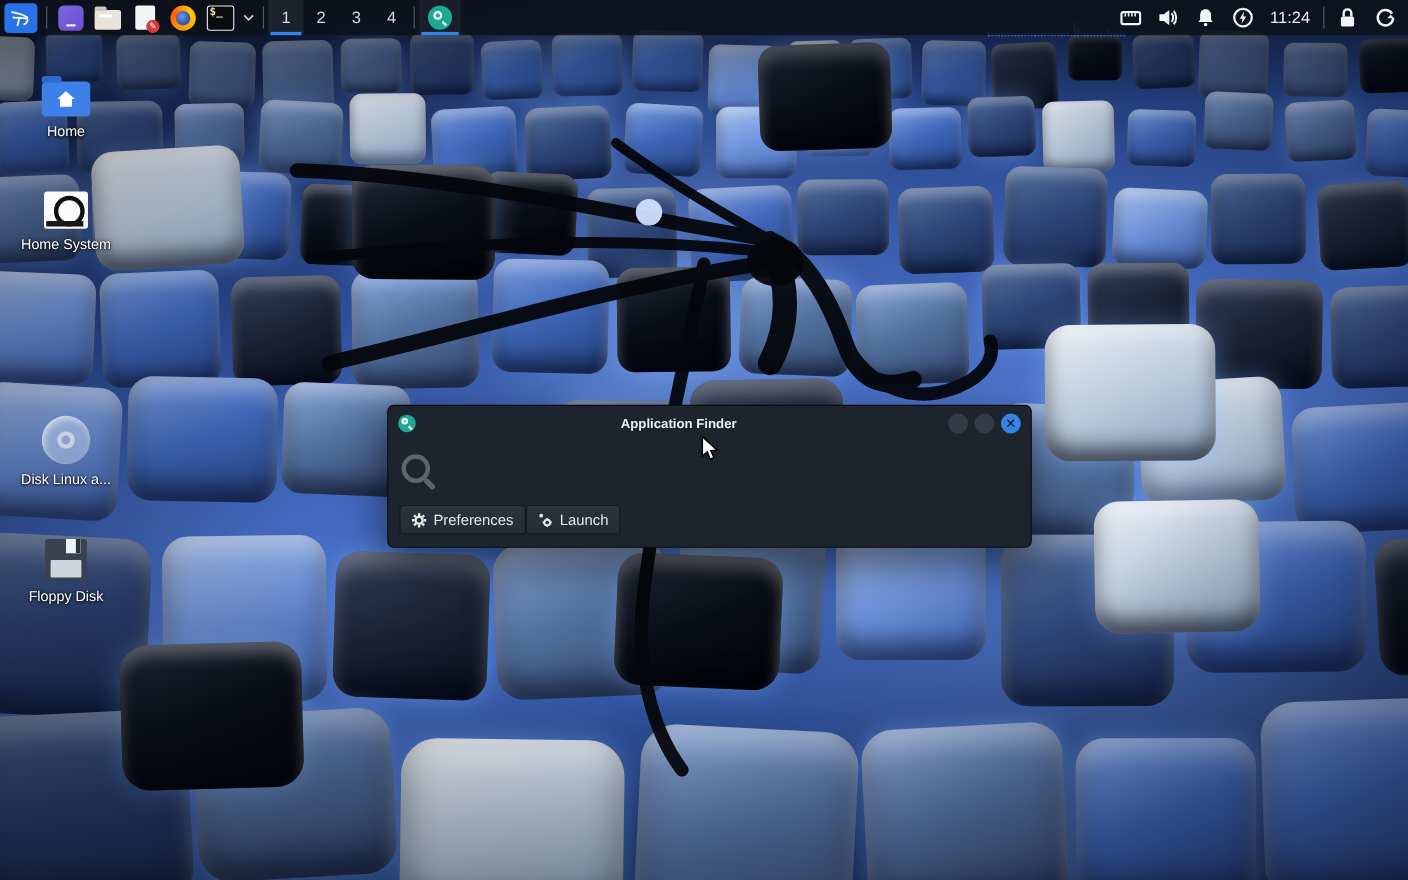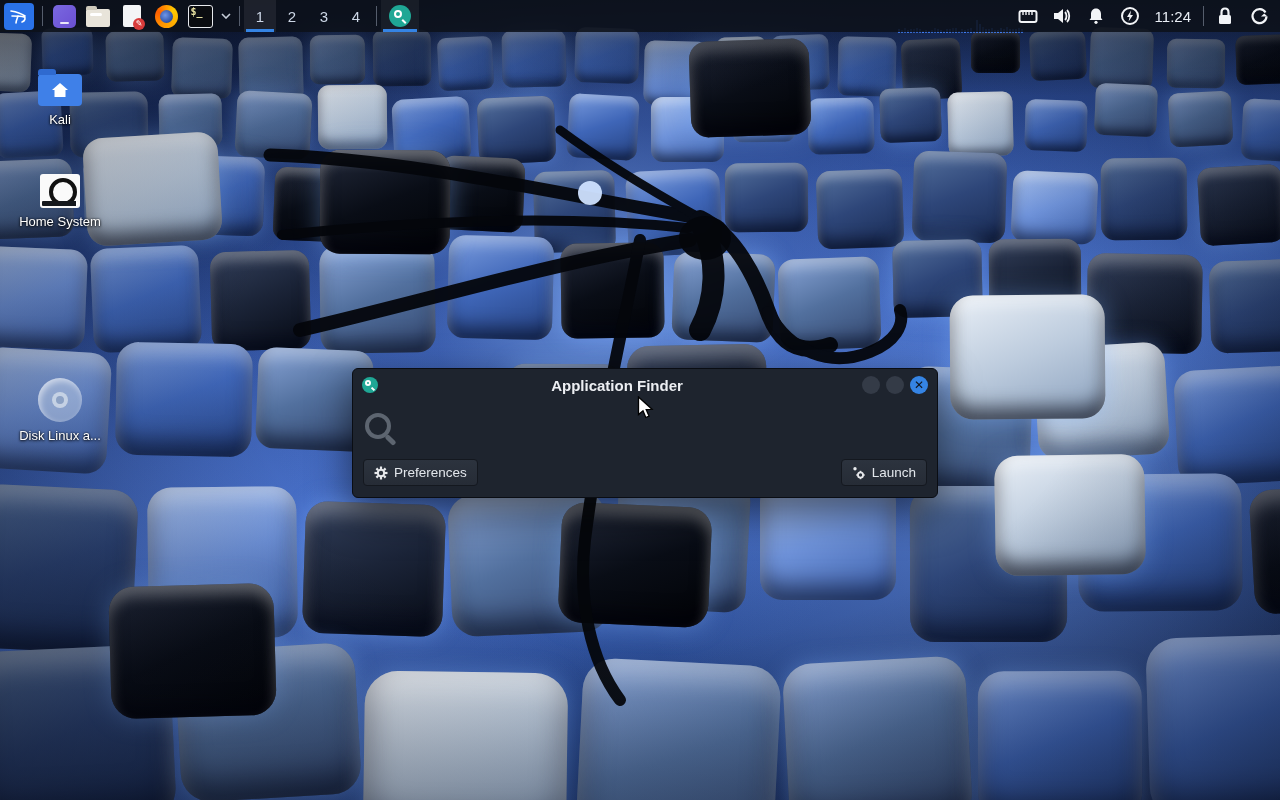--- a/index.html
+++ b/index.html
@@ -107,37 +107,37 @@
     background:#ccd4de; border-radius:1px; }
 
   
   #dialog { position:absolute; left:352px; top:368px; width:586px; height:130px; z-index:8;
     background:#1e242e; border:1px solid #0a0d13; border-radius:6px;
     box-shadow:0 14px 40px rgba(0,0,0,.55); }
   #titlebar { height:32px; display:flex; align-items:center; padding:0 9px; }
   #titlebar .ico-finder-teal { width:16px; height:16px; flex:none; }
   #titlebar .ico-finder-teal .mag { width:6px; height:6px; left:3px; top:3px; }
   #titlebar .ico-finder-teal .mag::after { width:2px; height:4px; left:5px; top:5px; }
-  #win-title { flex:1; text-align:center; color:#eceef2; font-size:15px; font-weight:bold; }
+  #win-title { flex:1; text-align:center; color:#eceef2; font-size:12px; font-weight:bold; }
   .win-btn { width:18px; height:18px; border-radius:50%; background:#343b47; margin-left:6px;
     flex:none; display:flex; align-items:center; justify-content:center; }
   .win-btn.close { background:#3584e4; color:#11151c; font-size:12px; font-weight:bold;
     line-height:1; }
   #search-row { display:flex; align-items:center; padding:6px 10px 0 12px; height:44px; }
   .big-mag { width:26px; height:26px; border:4px solid #5d6570; border-radius:50%;
     position:relative; flex:none; margin-right:14px; }
   .big-mag::after { content:""; position:absolute; width:5px; height:12px; background:#5d6570;
     border-radius:2px; left:19px; top:17px; transform:rotate(-45deg); }
   #search-input { flex:1; height:30px; background:#10151c; border:2px solid #3876d8;
     border-radius:5px; display:flex; align-items:center; padding:0 10px; color:#e9ecf1;
     font-size:14px; position:relative; }
   #search-input .caret { display:inline-block; width:1.5px; height:16px; background:#e9ecf1;
     margin-left:4px; }
   #search-input .drop-arrow { position:absolute; right:10px; color:#b9c0ca; font-size:15px; }
-  #btn-row { display:flex; align-items:center; justify-content:space-between;
+  #btn-row { display:flex; align-items:center; 
     padding:14px 10px 0 10px; }
   .dlg-btn { height:27px; background:linear-gradient(#2c333e,#262c36);
     border:1px solid #14181f; border-radius:4px; color:#e2e6eb; font-size:13.5px;
     display:flex; align-items:center; padding:0 10px; gap:6px; }
   .gear-svg, .run-svg { flex:none; }
 
   
   #cursor { position:absolute; left:637px; top:396px; z-index:30; pointer-events:none; }
 </style>
 </head>
@@ -415,33 +415,39 @@
   </div>
 
   <div class="desk-ico" style="left:12px; top:58px">
     <div class="art">
         <span class="home-folder">
       <svg width="18" height="16" viewBox="0 0 18 16">
             <path d="M 9 1 L 17 8 L 14.5 8 L 14.5 15 L 3.5 15 L 3.5 8 L 1 8 Z" fill="#fff"></path>
           </svg>
     </span>
       </div>
-    <div class="lbl">Kali</div>
+    <div class="lbl">Home</div>
   </div>
   <div class="desk-ico" style="left:12px; top:160px">
     <div class="art">
         <span class="drive"></span>
       </div>
     <div class="lbl">Home System</div>
   </div>
   <div class="desk-ico" style="left:12px; top:374px">
     <div class="art">
         <span class="disc"></span>
       </div>
     <div class="lbl">Disk Linux a...</div>
+  </div>
+  <div class="desk-ico" style="left:12px; top:480px">
+    <div class="art">
+        <span class="floppy"></span>
+      </div>
+    <div class="lbl">Floppy Disk</div>
   </div>
 
   <div id="dialog">
     <div id="titlebar">
       <span class="ico-finder-teal">
         <span class="mag"></span>
       </span>
       <span id="win-title">Application Finder</span>
       <span class="win-btn"></span>
       <span class="win-btn"></span>

